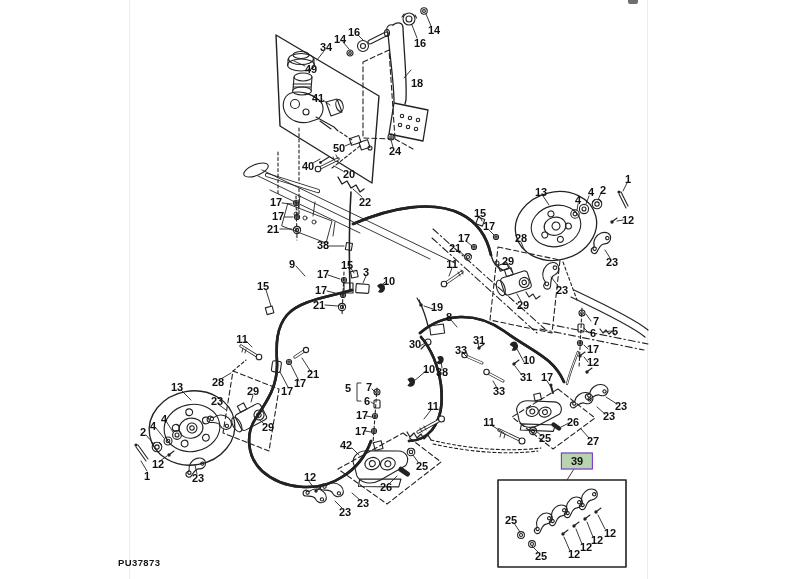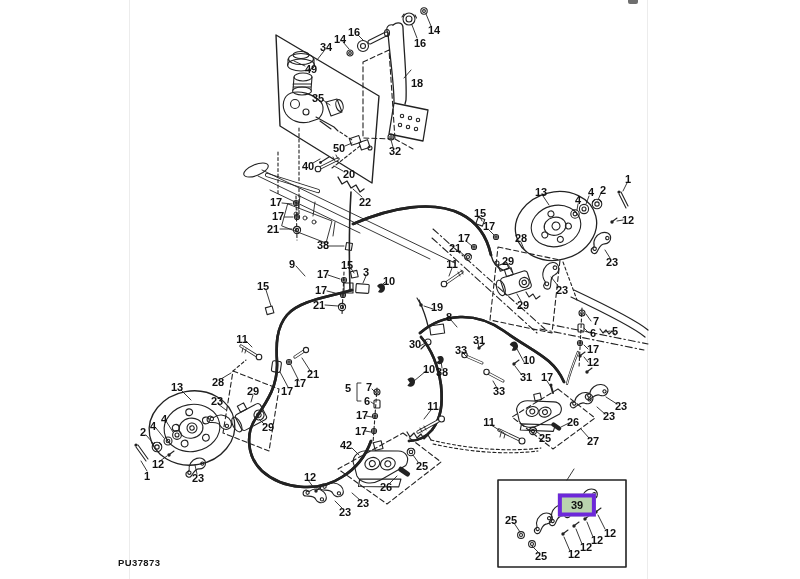--- a/index.html
+++ b/index.html
@@ -14,21 +14,21 @@
   .shaft{stroke:#222;fill:none;stroke-width:3.2;stroke-linecap:round;}
   .shaftin{stroke:#fff;fill:none;stroke-width:1.6;stroke-linecap:round;}
   .d{stroke-dasharray:5,3;}
   .d2{stroke-dasharray:3,2.5;}
   .dd{stroke-dasharray:7,3,1.5,3;}
   .fillk{fill:#222;stroke:none;}
   .headc{fill:#fff;stroke:#222;stroke-width:1.1;}
   #callouts{position:absolute;left:0;top:0;width:100%;height:100%;}
   .callout{position:absolute;transform:translate(-50%,-50%);font-weight:bold;
            font-size:11px;line-height:1;color:#111;white-space:nowrap;}
-  .callout.hl{padding:2px 9px;border:4px solid #6d28d9;margin-top:44px;}
+  .callout.hl{padding:2px 9px;border:1px solid #6d28d9;}
   #footer-code{position:absolute;left:118px;top:557px;font-weight:bold;font-size:9.5px;
                letter-spacing:.4px;color:#151515;}
   .page-edge{position:absolute;top:0;bottom:0;width:1px;background:#ececec;}
   #artifact{position:absolute;left:628px;top:0;width:10px;height:4px;background:#6f6f6f;
             border-radius:0 0 2px 2px;}
 </style>
 </head>
 <body>
 
 <div id="stage">
@@ -392,23 +392,23 @@
   </svg>
 
   <div id="callouts">
       <div class="callout" style="left: 354px; top: 32px;">16</div>
       <div class="callout" style="left: 340px; top: 39px;">14</div>
       <div class="callout" style="left: 326px; top: 47px;">34</div>
       <div class="callout" style="left: 311px; top: 69px;">49</div>
       <div class="callout" style="left: 434px; top: 30px;">14</div>
       <div class="callout" style="left: 420px; top: 43px;">16</div>
       <div class="callout" style="left: 417px; top: 83px;">18</div>
-      <div class="callout" style="left: 318px; top: 98px;">35</div>
+      <div class="callout" style="left: 318px; top: 98px;">41</div>
       <div class="callout" style="left: 339px; top: 148px;">50</div>
-      <div class="callout" style="left: 395px; top: 151px;">32</div>
+      <div class="callout" style="left: 395px; top: 151px;">24</div>
       <div class="callout" style="left: 308px; top: 166px;">40</div>
       <div class="callout" style="left: 349px; top: 174px;">20</div>
       <div class="callout" style="left: 365px; top: 202px;">22</div>
       <div class="callout" style="left: 276px; top: 202px;">17</div>
       <div class="callout" style="left: 278px; top: 216px;">17</div>
       <div class="callout" style="left: 273px; top: 229px;">21</div>
       <div class="callout" style="left: 323px; top: 245px;">38</div>
       <div class="callout" style="left: 292px; top: 264px;">9</div>
       <div class="callout" style="left: 347px; top: 265px;">15</div>
       <div class="callout" style="left: 366px; top: 272px;">3</div>

